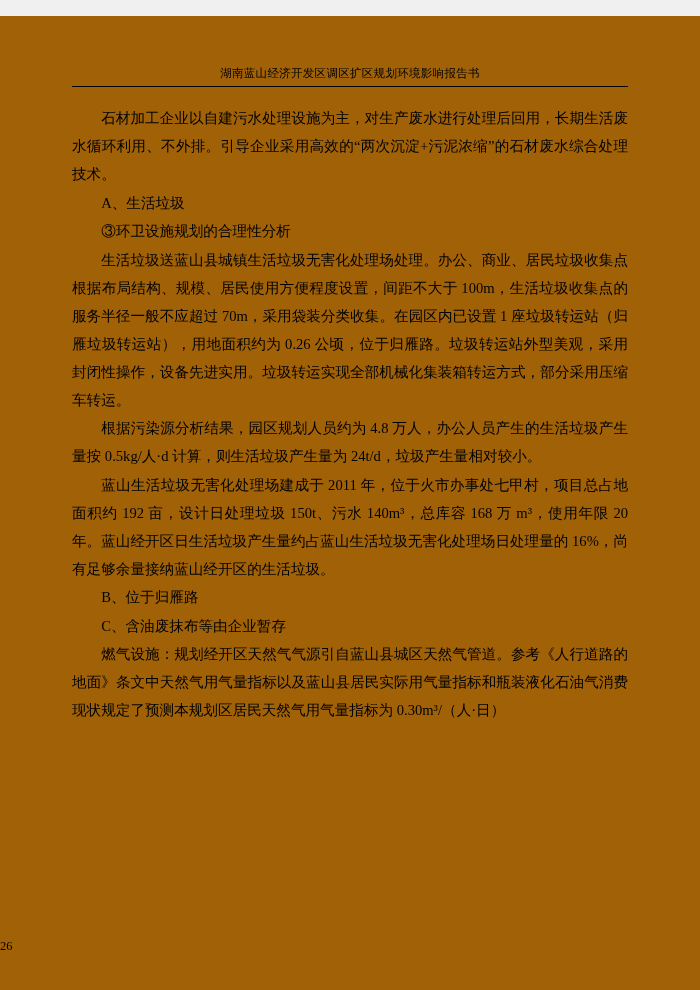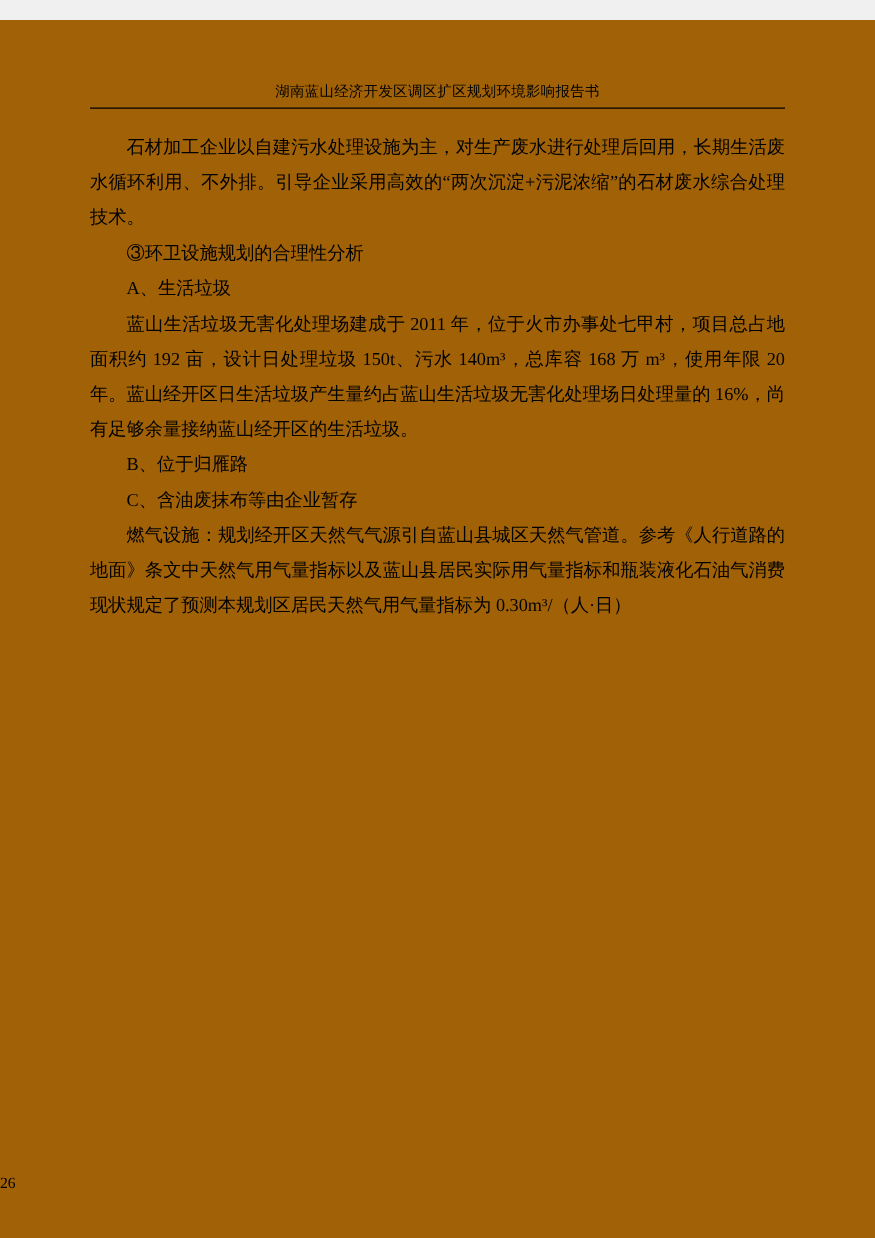--- a/index.html
+++ b/index.html
@@ -61,22 +61,24 @@
 </head>
 <body>
 
 <div class="page">
 
   <div class="header">湖南蓝山经济开发区调区扩区规划环境影响报告书</div>
   <div class="header-rule"></div>
 
   <div class="content">
     <p class="para">石材加工企业以自建污水处理设施为主，对生产废水进行处理后回用，长期生活废水循环利用、不外排。引导企业采用高效的“两次沉淀+污泥浓缩”的石材废水综合处理技术。</p>
+    <p class="para">A、生活垃圾</p>
     <p class="para">③环卫设施规划的合理性分析</p>
-    <p class="para">A、生活垃圾</p>
+    <p class="para">生活垃圾送蓝山县城镇生活垃圾无害化处理场处理。办公、商业、居民垃圾收集点根据布局结构、规模、居民使用方便程度设置，间距不大于 100m，生活垃圾收集点的服务半径一般不应超过 70m，采用袋装分类收集。在园区内已设置 1 座垃圾转运站（归雁垃圾转运站），用地面积约为 0.26 公顷，位于归雁路。垃圾转运站外型美观，采用封闭性操作，设备先进实用。垃圾转运实现全部机械化集装箱转运方式，部分采用压缩车转运。</p>
+    <p class="para">根据污染源分析结果，园区规划人员约为 4.8 万人，办公人员产生的生活垃圾产生量按 0.5kg/人·d 计算，则生活垃圾产生量为 24t/d，垃圾产生量相对较小。</p>
     <p class="para">蓝山生活垃圾无害化处理场建成于 2011 年，位于火市办事处七甲村，项目总占地面积约 192 亩，设计日处理垃圾 150t、污水 140m³，总库容 168 万 m³，使用年限 20 年。蓝山经开区日生活垃圾产生量约占蓝山生活垃圾无害化处理场日处理量的 16%，尚有足够余量接纳蓝山经开区的生活垃圾。</p>
     <p class="para">B、位于归雁路</p>
     <p class="para">C、含油废抹布等由企业暂存</p>
     <p class="para">燃气设施：规划经开区天然气气源引自蓝山县城区天然气管道。参考《人行道路的地面》条文中天然气用气量指标以及蓝山县居民实际用气量指标和瓶装液化石油气消费现状规定了预测本规划区居民天然气用气量指标为 0.30m³/（人·日）</p>
   </div>
 
   <div class="footer">26</div>
 
 </div>
 

